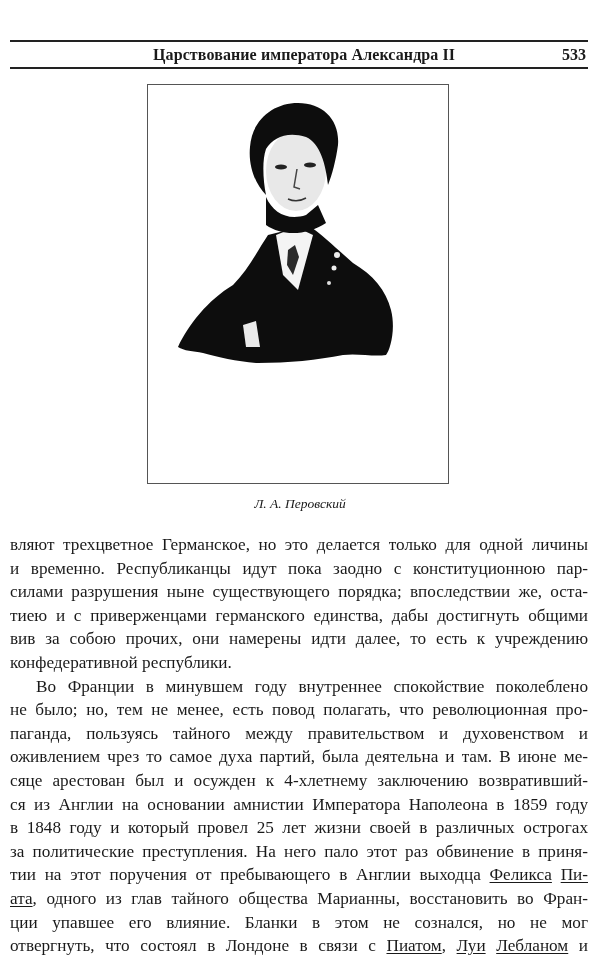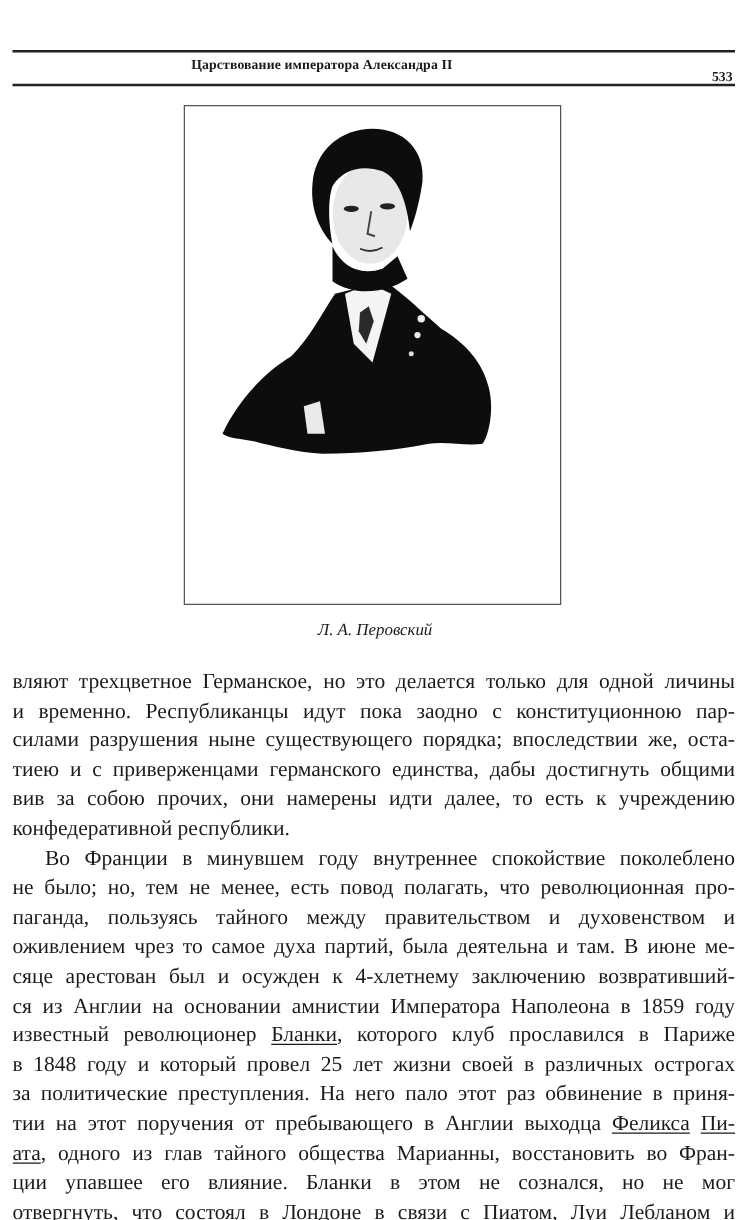--- a/index.html
+++ b/index.html
@@ -2,23 +2,23 @@
 <html><head>
 <meta charset="utf-8">
 <style>
   html, body { margin:0; padding:0; background:#ffffff; }
   body { width:600px; height:976px; position:relative; overflow:hidden;
          font-family:"Liberation Serif","DejaVu Serif",serif; color:#1a1a1a; }
   .rule { position:absolute; left:10px; width:578px; height:0; border-top:2px solid #222; }
   .rule.top { top:40px; }
   .rule.bottom { top:67px; }
   .running-head { position:absolute; top:44px; left:10px; width:578px; height:22px;
-                  font-weight:bold; font-size:11px; }
+                  font-weight:bold; font-size:16px; }
   .running-title { position:absolute; left:143px; top:2px; letter-spacing:0.1px; }
-  .page-number { position:absolute; right:2px; top:12px; }
+  .page-number { position:absolute; right:2px; top:2px; }
   .figure { position:absolute; left:147px; top:84px; width:300px; height:398px;
             border:1px solid #555; background:#fff; }
   .portrait { position:absolute; left:0; top:0; width:300px; height:398px; }
   .caption { position:absolute; top:496px; left:0; width:600px; text-align:center;
              font-style:italic; font-size:13.5px; }
   .body-text { position:absolute; left:10px; top:533px; width:578px;
                font-size:17.2px; line-height:23.6px; }
   .line { display:block; height:23.6px; white-space:nowrap; text-align:justify;
           text-align-last:justify; overflow:hidden; }
   .line.last { text-align-last:left; }
@@ -71,21 +71,20 @@
       <span class="line"><span>силами разрушения ныне существующего порядка; впоследствии же, оста-</span></span>
       <span class="line"><span>тиею и с приверженцами германского единства, дабы достигнуть общими</span></span>
       <span class="line"><span>вив за собою прочих, они намерены идти далее, то есть к учреждению</span></span>
       <span class="line last"><span>конфедеративной республики.</span></span>
       <span class="line indent"><span>Во Франции в минувшем году внутреннее спокойствие поколеблено</span></span>
       <span class="line"><span>не было; но, тем не менее, есть повод полагать, что революционная про-</span></span>
       <span class="line"><span>паганда, пользуясь тайного между правительством и духовенством и</span></span>
       <span class="line"><span>оживлением чрез то самое духа партий, была деятельна и там. В июне ме-</span></span>
       <span class="line"><span>сяце арестован был и осужден к 4-хлетнему заключению возвративший-</span></span>
       <span class="line"><span>ся из Англии на основании амнистии Императора Наполеона в 1859 году</span></span>
-      <span class="line"><span>известный революционер </span><span class="u">Бланки</span><span>, которого клуб прославился в Париже</span></span>
       <span class="line"><span>в 1848 году и который провел 25 лет жизни своей в различных острогах</span></span>
       <span class="line"><span>за политические преступления. На него пало этот раз обвинение в приня-</span></span>
       <span class="line"><span>тии на этот поручения от пребывающего в Англии выходца </span><span class="u">Феликса</span><span> </span><span class="u">Пи-</span></span>
       <span class="line"><span class="u">ата</span><span>, одного из глав тайного общества Марианны, восстановить во Фран-</span></span>
       <span class="line"><span>ции упавшее его влияние. Бланки в этом не сознался, но не мог</span></span>
       <span class="line"><span>отвергнуть, что состоял в Лондоне в связи с </span><span class="u">Пиатом</span><span>, </span><span class="u">Луи</span><span> </span><span class="u">Лебланом</span><span> и</span></span>
     </div>
 </div>
 
 </body></html>

